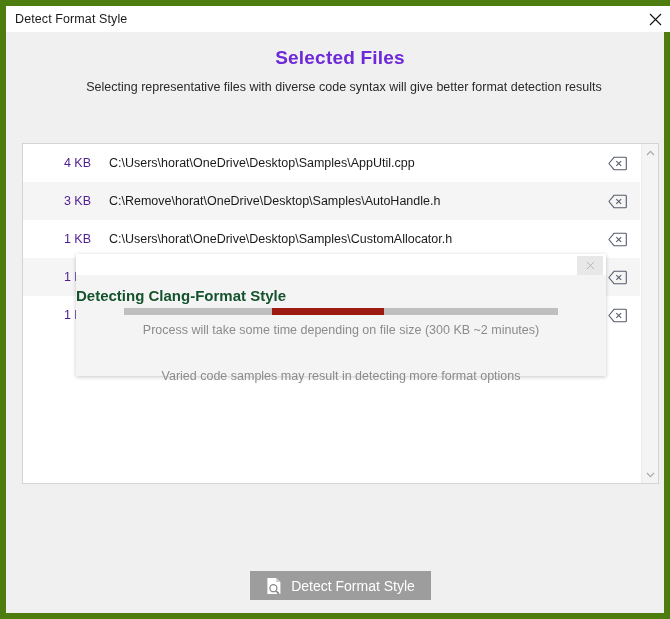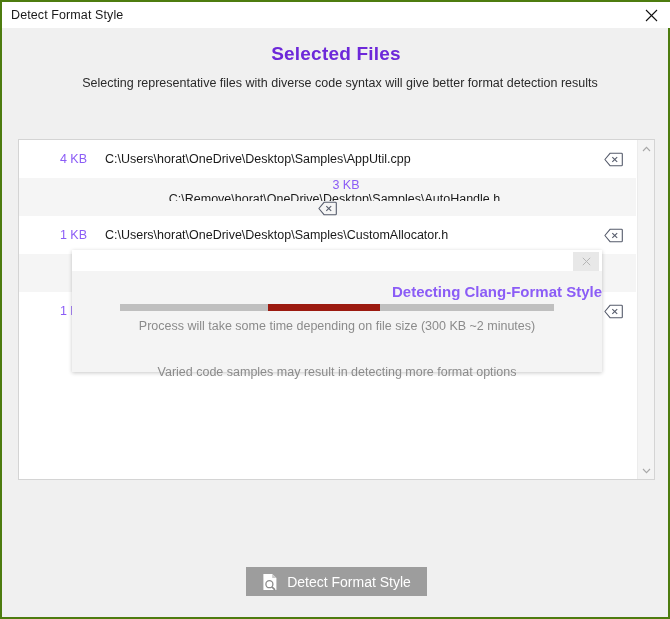--- a/index.html
+++ b/index.html
@@ -7,21 +7,21 @@
     margin: 0; padding: 0;
     width: 670px; height: 619px;
     font-family: "Liberation Sans", sans-serif;
     background: #ffffff;
     overflow: hidden;
   }
   #app {
     position: relative;
     width: 670px; height: 619px;
     background: #f0f0f0;
-    border: 2px solid #4d7c0f;
+    border: 6px solid #4d7c0f;
   }
 
   
   .titlebar {
     position: absolute; left: 0; top: 0;
     width: 668px; height: 26px;
     background: #ffffff;
     display: flex; align-items: center;
   }
   .titlebar-text {
@@ -82,26 +82,26 @@
     overflow: hidden;
   }
   .rows { position: absolute; left: 0; top: 0; right: 18px; }
   .row {
     position: relative;
     height: 38px;
     display: flex; align-items: center;
     background: #ffffff;
     cursor: default;
   }
-  .row.alt { background: #f5f5f5; flex-direction: column; }
+  .row.alt { background: #f5f5f5; }
   .row-size {
     width: 72px;
     text-align: right;
     font-size: 12.5px;
-    color: #8b5cf6;
+    color: #4c1d95;
     padding-right: 4px;
   }
   .row-path {
     flex: 1;
     padding-left: 14px;
     font-size: 12.5px;
     color: #1a1a1a;
     white-space: nowrap;
     overflow: hidden;
   }
@@ -170,24 +170,24 @@
     position: absolute; right: 3px; top: 2px;
     width: 26px; height: 19px;
     background: #e8e8e8;
     display: flex; align-items: center; justify-content: center;
     cursor: pointer;
   }
   .overlay-close svg { display: block; }
   .overlay-title {
     position: absolute; left: 0; top: 33px;
     width: 530px;
-    text-align: right;
+    text-align: left;
     font-size: 15px;
     font-weight: bold;
-    color: #8b5cf6;
+    color: #14532d;
   }
   .progress {
     position: absolute; left: 48px; top: 54px;
     width: 434px; height: 7px;
     background: #bfbfbf;
   }
   .progress-bar {
     position: absolute; top: 0;
     height: 7px;
     background: #9c1a10;

